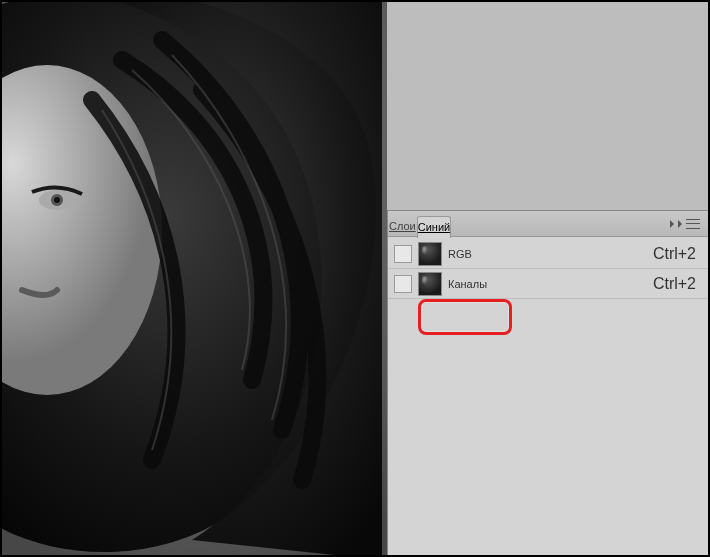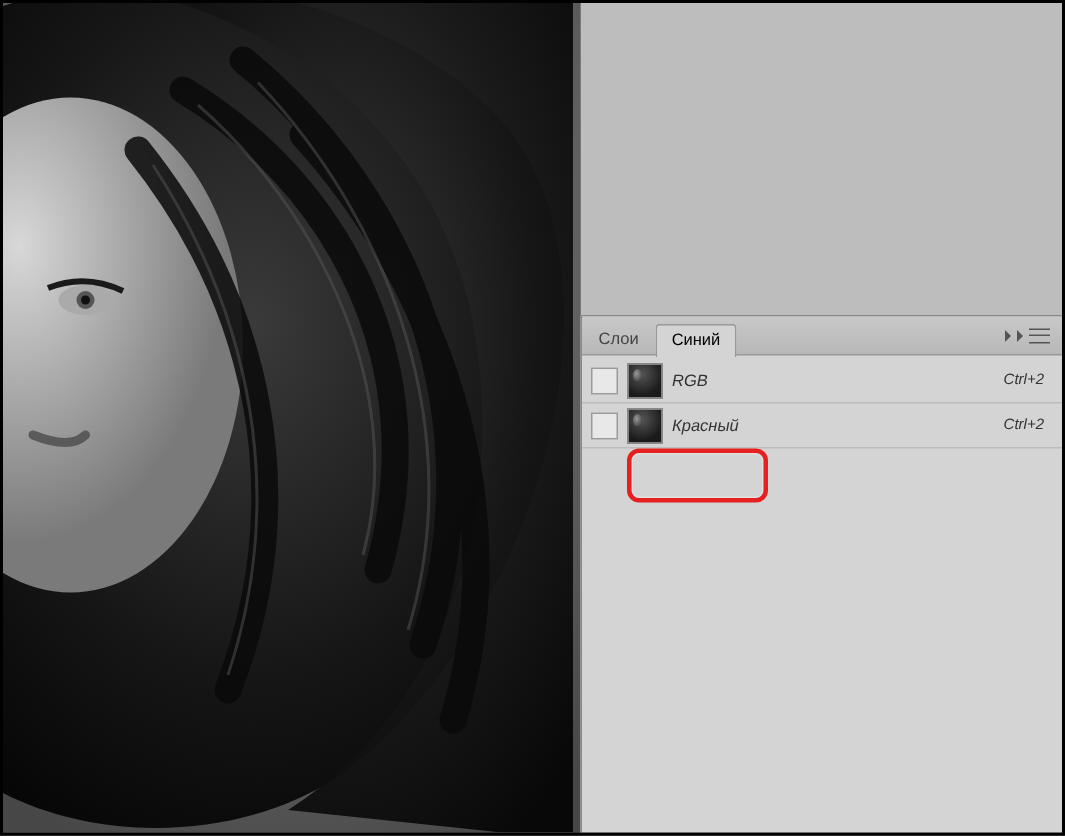--- a/index.html
+++ b/index.html
@@ -42,29 +42,30 @@
   .panel-tabbar {
     height: 26px;
     background: linear-gradient(#c8c8c8, #b8b8b8);
     border-bottom: 1px solid #999;
     display: flex;
     align-items: center;
     position: relative;
   }
   .tab {
     height: 22px;
-    padding: 0 10px;
+    padding: 0 0;
     display: flex;
     align-items: center;
     font-size: 11px;
     color: #444;
     border: 1px solid transparent;
     border-bottom: none;
     margin-top: 4px;
     cursor: pointer;
+    text-decoration: underline;
   }
   .tab.active {
     background: #d4d4d4;
     border-color: #999;
     border-radius: 3px 3px 0 0;
     position: relative;
     top: 1px;
     color: #000;
   }
   .tab-arrows {
@@ -127,27 +128,25 @@
   .thumb::after{
     content:"";
     position:absolute;
     left:3px; top:3px;
     width:6px; height:8px;
     background: radial-gradient(ellipse at 40% 40%, #999 0%, #444 80%);
     border-radius: 50% 50% 40% 40%;
   }
   .ch-name {
     flex: 1;
-    font-style: italic;
   }
   .ch-shortcut {
-    font-size: 10px;
+    font-size: 16px;
     color: #333;
     padding-right: 6px;
-    font-style: italic;
   }
   .highlight-box {
     position: absolute;
     border: 3px solid #e62020;
     border-radius: 8px;
     pointer-events: none;
     box-shadow: 0 0 0 1px rgba(255,255,255,.3) inset;
   }
 </style>
 </head>
@@ -216,19 +215,19 @@
     </div>
     <div class="thumb"></div>
     <div class="ch-name">RGB</div>
     <div class="ch-shortcut">Ctrl+2</div>
   </div>
         <div class="channel-row">
     <div class="vis-box">
       
     </div>
     <div class="thumb"></div>
-    <div class="ch-name">Красный</div>
+    <div class="ch-name">Каналы</div>
     <div class="ch-shortcut">Ctrl+2</div>
   </div>
       </div>
     <div class="highlight-box" id="hl" style="left: 30px; top: 88px; width: 94px; height: 36px;"></div>
   </div>
 </div>
 
 </body></html>

